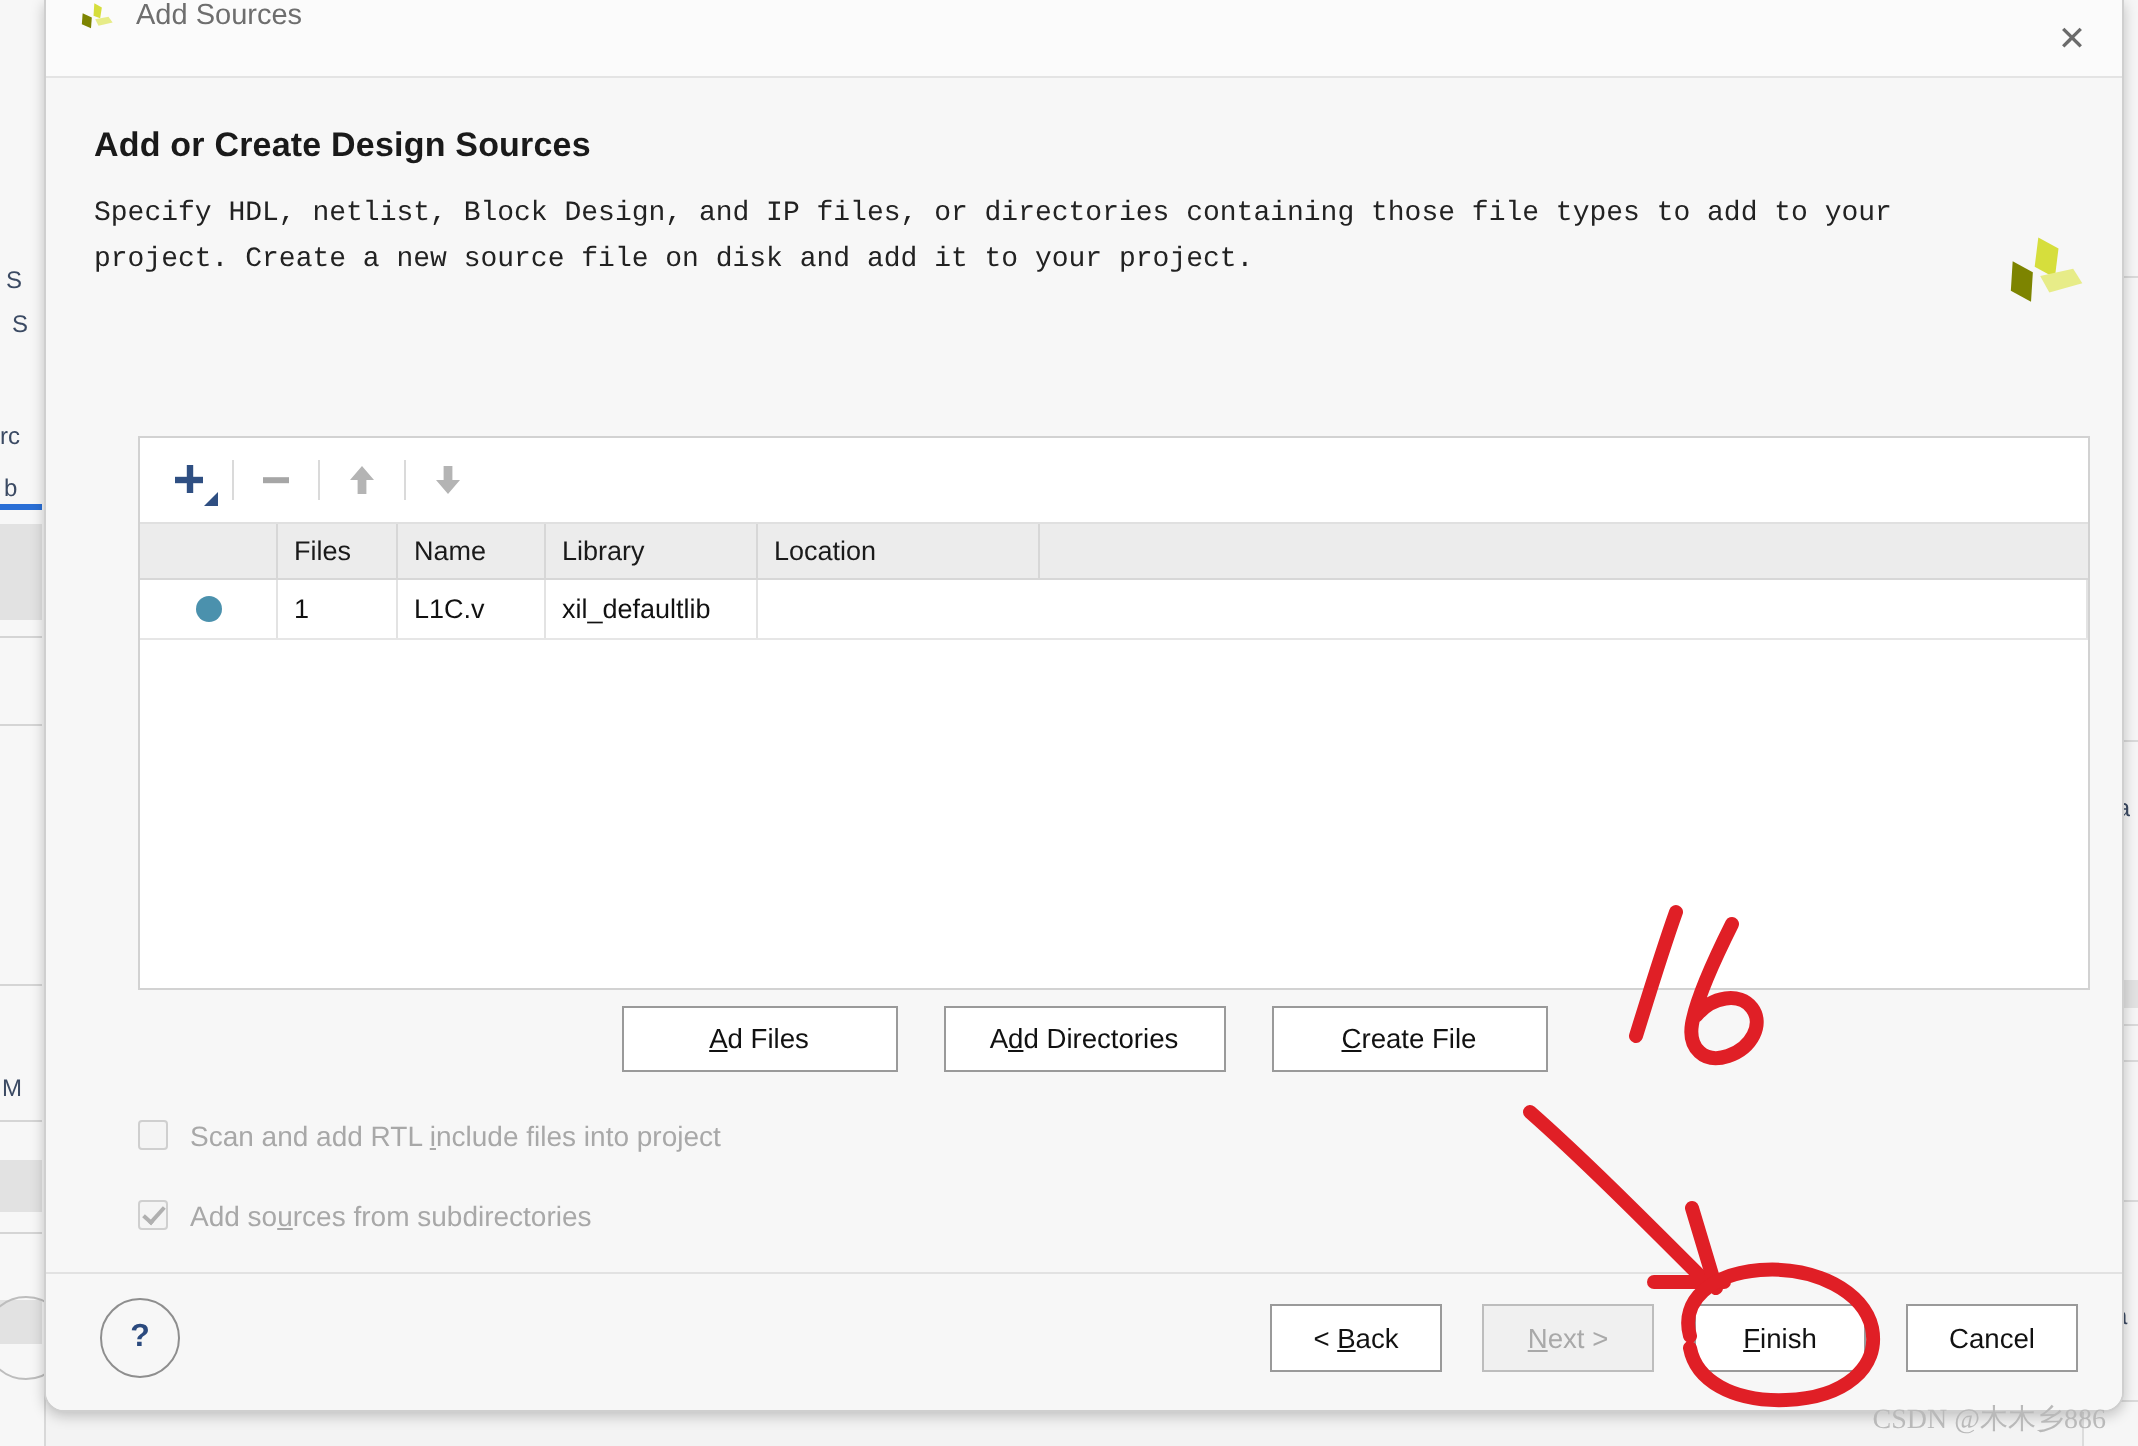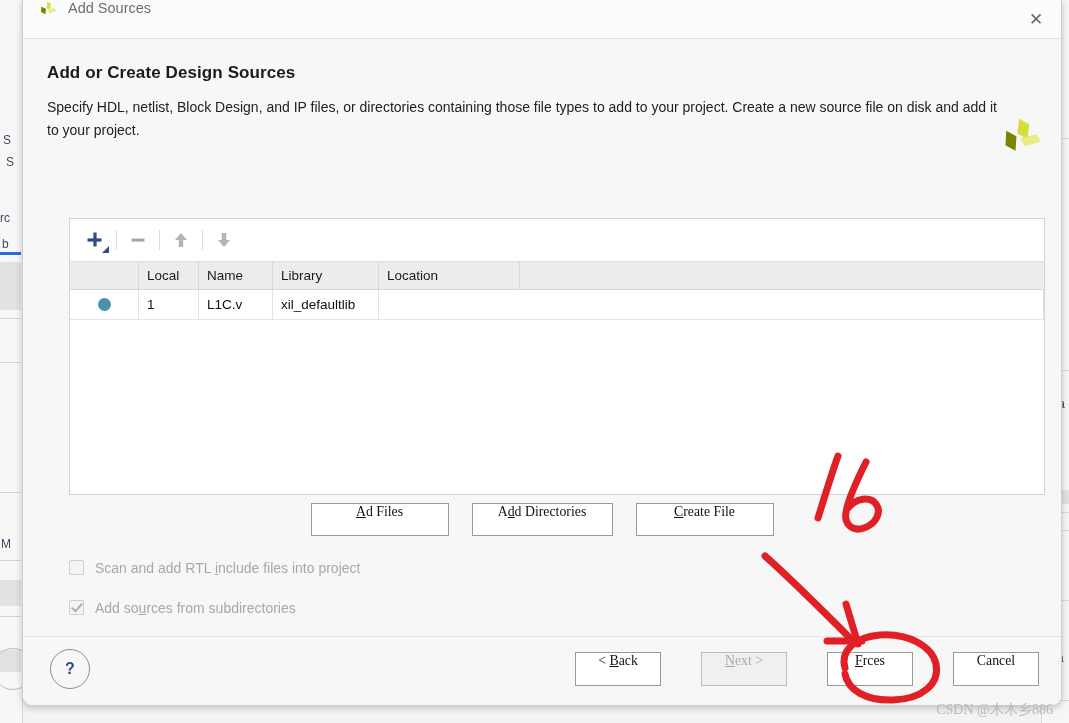--- a/index.html
+++ b/index.html
@@ -112,20 +112,21 @@
     color: #1a1a1a;
     padding-top: 24px;
     letter-spacing: 0.1px;
   }
   .head-desc {
     font-size: 14px;
     color: #222222;
     line-height: 23px;
     padding-top: 13px;
     width: 960px;
+    font-family: Liberation Mono, monospace;
   }
   .vivado-logo {
     position: absolute;
     right: 18px;
     top: 77px;
     width: 44px;
     height: 44px;
   }
 
   
@@ -212,24 +213,24 @@
   }
   .btn {
     height: 33px;
     min-width: 138px;
     padding: 0 14px;
     background: #ffffff;
     border: 1px solid #9a9a9a;
     font-size: 13.8px;
     color: #111111;
     display: inline-flex;
-    align-items: flex-start;
+    align-items: center;
     justify-content: center;
     box-sizing: border-box;
-    font-family: Liberation Serif, serif;
+    font-family: Liberation Sans, sans-serif;
   }
   .btn.wide { min-width: 141px; }
   .mn { text-decoration: underline; }
 
   
   .checks {
     position: absolute;
     left: 46px;
     top: 515px;
   }
@@ -278,21 +279,21 @@
     background: #f7f7f7;
     display: flex; align-items: center; justify-content: center;
     color: #2b4a7e;
     font-size: 16px;
     font-weight: bold;
   }
   .nav-btns {
     position: absolute;
     right: 22px; top: 15px;
     display: flex;
-    gap: 40px;
+    gap: 20px;
   }
   .btn.nav { min-width: 86px; height: 34px; }
   .btn.disabled {
     color: #a9a9a9;
     background: #f0f0f0;
     border-color: #bdbdbd;
   }
 
   
   .annot {
@@ -402,21 +403,21 @@
           <div class="tb-sep"></div>
           <div class="tb-btn">
             <svg width="20" height="20" viewBox="0 0 20 20">
               <polygon points="10,17 16,10 12.2,10 12.2,3 7.8,3 7.8,10 4,10" fill="#b4b4b4"></polygon>
             </svg>
           </div>
         </div>
 
         <div class="grid-head">
           <div class="cell c-dot"></div>
-          <div class="cell c-index">Local</div>
+          <div class="cell c-index">Files</div>
           <div class="cell c-name">Name</div>
           <div class="cell c-lib">Library</div>
           <div class="cell c-loc">Location</div>
           <div class="cell c-fill"></div>
         </div>
 
         <div class="grid-row">
           <div class="cell c-dot">
             <span class="row-dot"></span>
           </div>
@@ -455,21 +456,21 @@
     <div class="footer">
       <div class="help-btn">?</div>
       <div class="nav-btns">
         <div class="btn nav">
             <span><span>&lt; </span><span class="mn">B</span><span>ack</span></span>
           </div>
         <div class="btn nav disabled">
             <span><span class="mn">N</span><span>ext &gt;</span></span>
           </div>
         <div class="btn nav">
-            <span><span class="mn">F</span><span>rces</span></span>
+            <span><span class="mn">F</span><span>inish</span></span>
           </div>
         <div class="btn nav">
             <span>Cancel</span>
           </div>
       </div>
     </div>
   </div>
 
   <svg class="annot" viewBox="0 0 1069 723">
 

